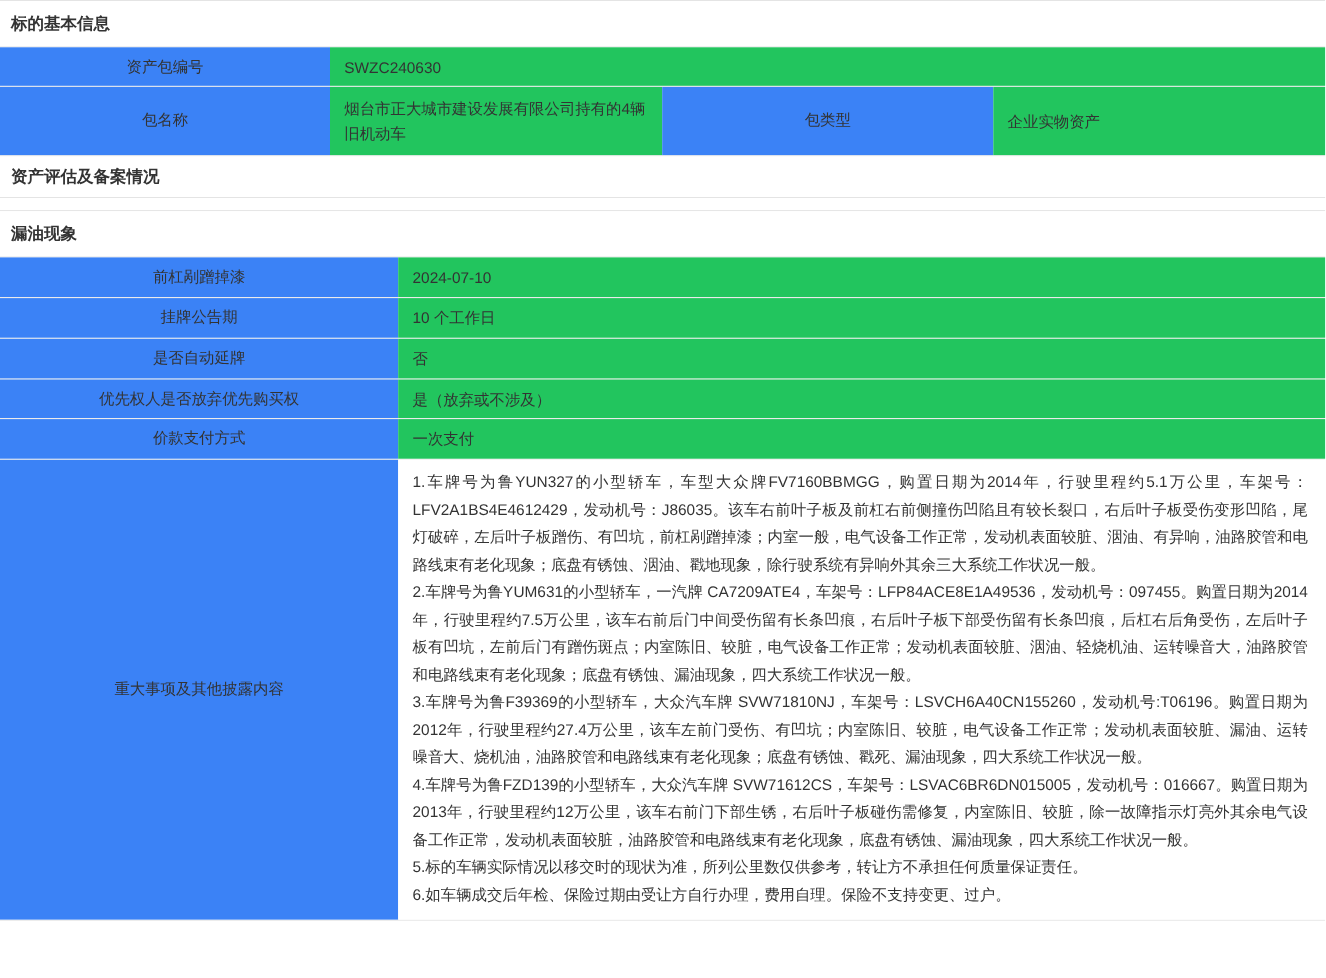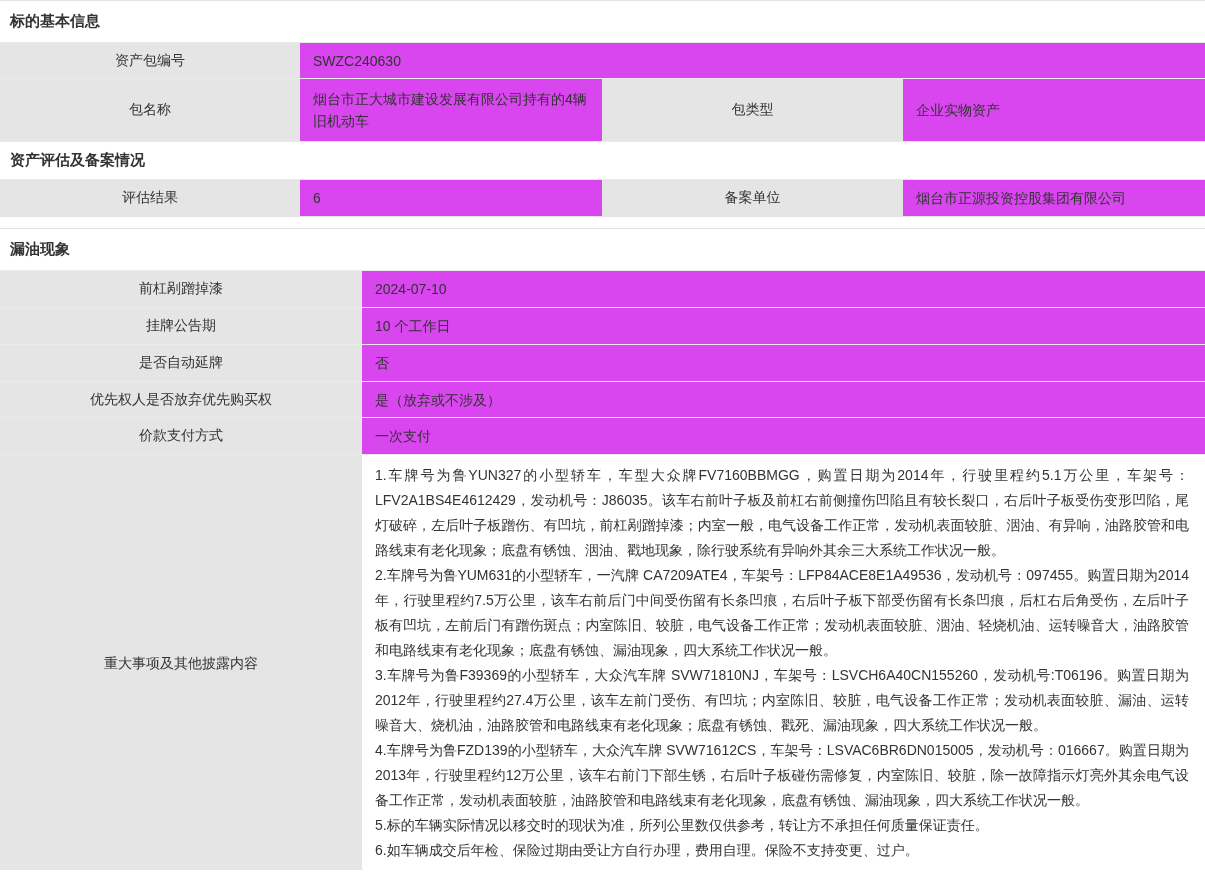--- a/index.html
+++ b/index.html
@@ -37,32 +37,32 @@
     min-height: 37px;
   }
   .row {
     display: grid;
     border-top: 1px solid #ebebeb;
   }
   .cols2a { grid-template-columns: 300px 1fr; }
   .cols4a { grid-template-columns: 300px 302px 301px 1fr; }
   .cols2b { grid-template-columns: 362px 1fr; }
   .cell-label {
-    background: #e5e5e5;
+    background: #3b82f6;
     display: flex;
     align-items: center;
     justify-content: center;
     text-align: center;
     font-size: 14px;
     color: #333333;
     padding: 4px 8px;
     box-sizing: border-box;
   }
   .cell-value {
-    background: #d946ef;
+    background: #22c55e;
     display: flex;
     align-items: center;
     font-size: 14px;
     color: #333333;
     padding: 6px 4px 6px 13px;
     box-sizing: border-box;
     line-height: 22px;
   }
   .h35 { min-height: 35px; }
   .h62 { min-height: 62px; }
@@ -108,26 +108,20 @@
     <div class="row cols4a h62">
       <div class="cell-label">包名称</div>
       <div class="cell-value">烟台市正大城市建设发展有限公司持有的4辆旧机动车</div>
       <div class="cell-label">包类型</div>
       <div class="cell-value">企业实物资产</div>
     </div>
 
     <div class="sec-title inner">资产评估及备案情况</div>
 
 
-    <div class="row cols4a h36">
-      <div class="cell-label">评估结果</div>
-      <div class="cell-value">6</div>
-      <div class="cell-label">备案单位</div>
-      <div class="cell-value">烟台市正源投资控股集团有限公司</div>
-    </div>
 
   </div>
 
   <div class="gap"></div>
 
   <div class="info-table">
 
     <div class="sec-title h41">漏油现象</div>
 
     <div class="row cols2b h36">

